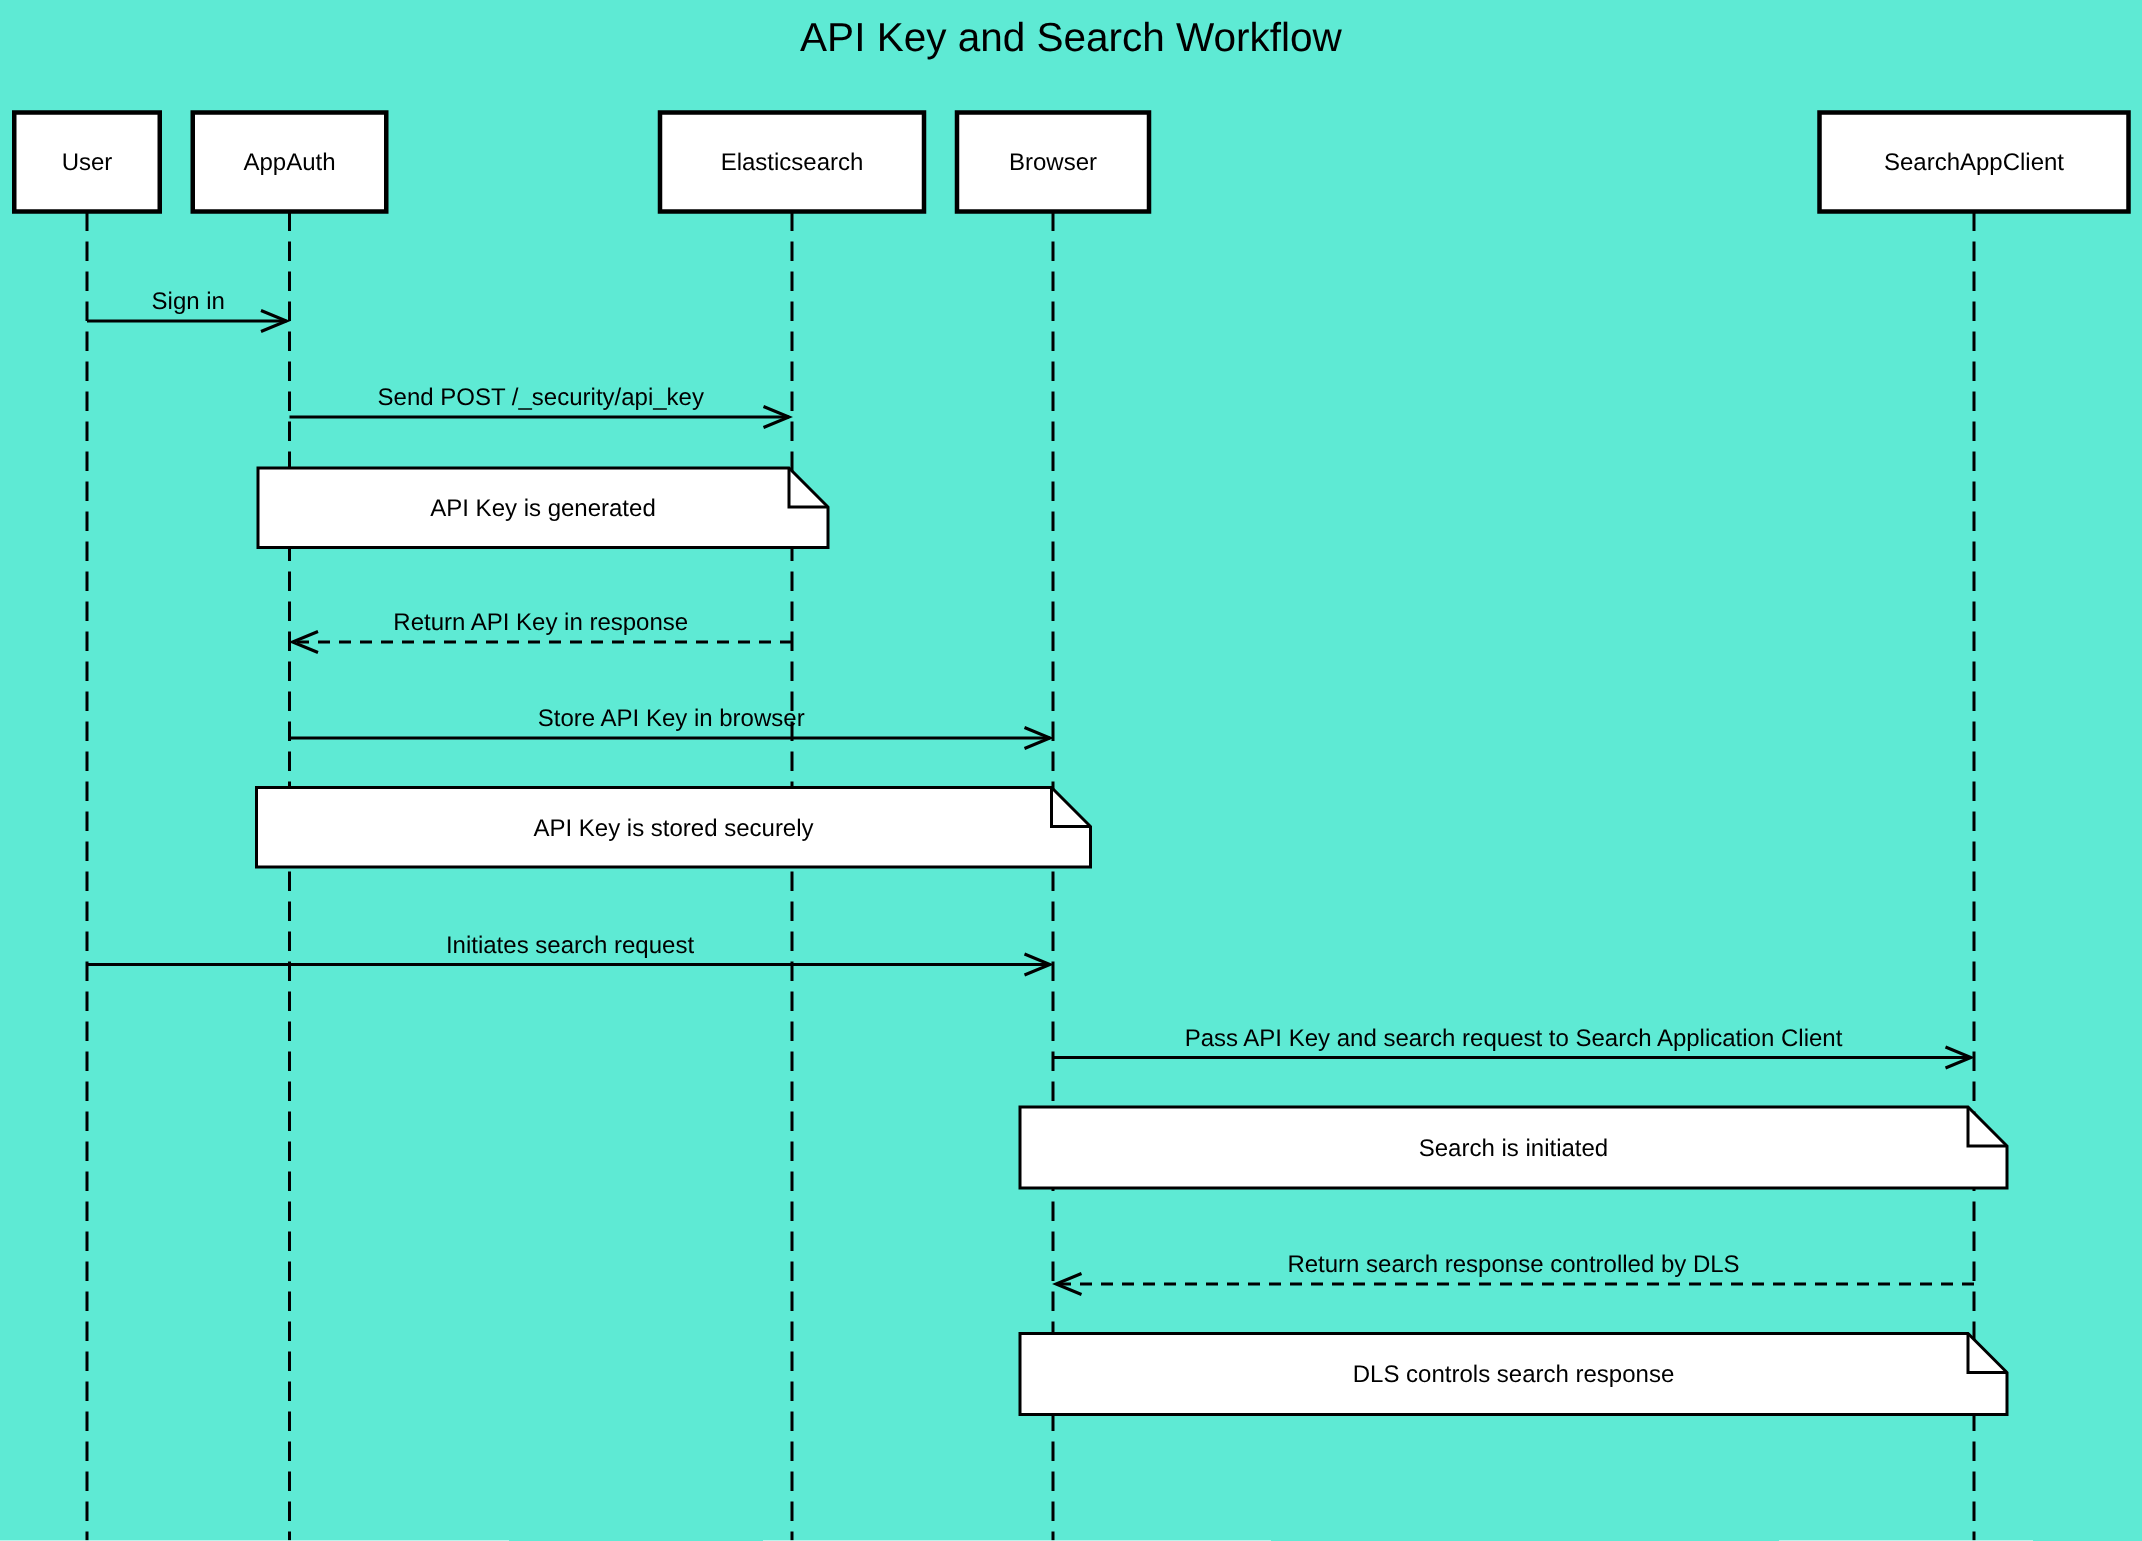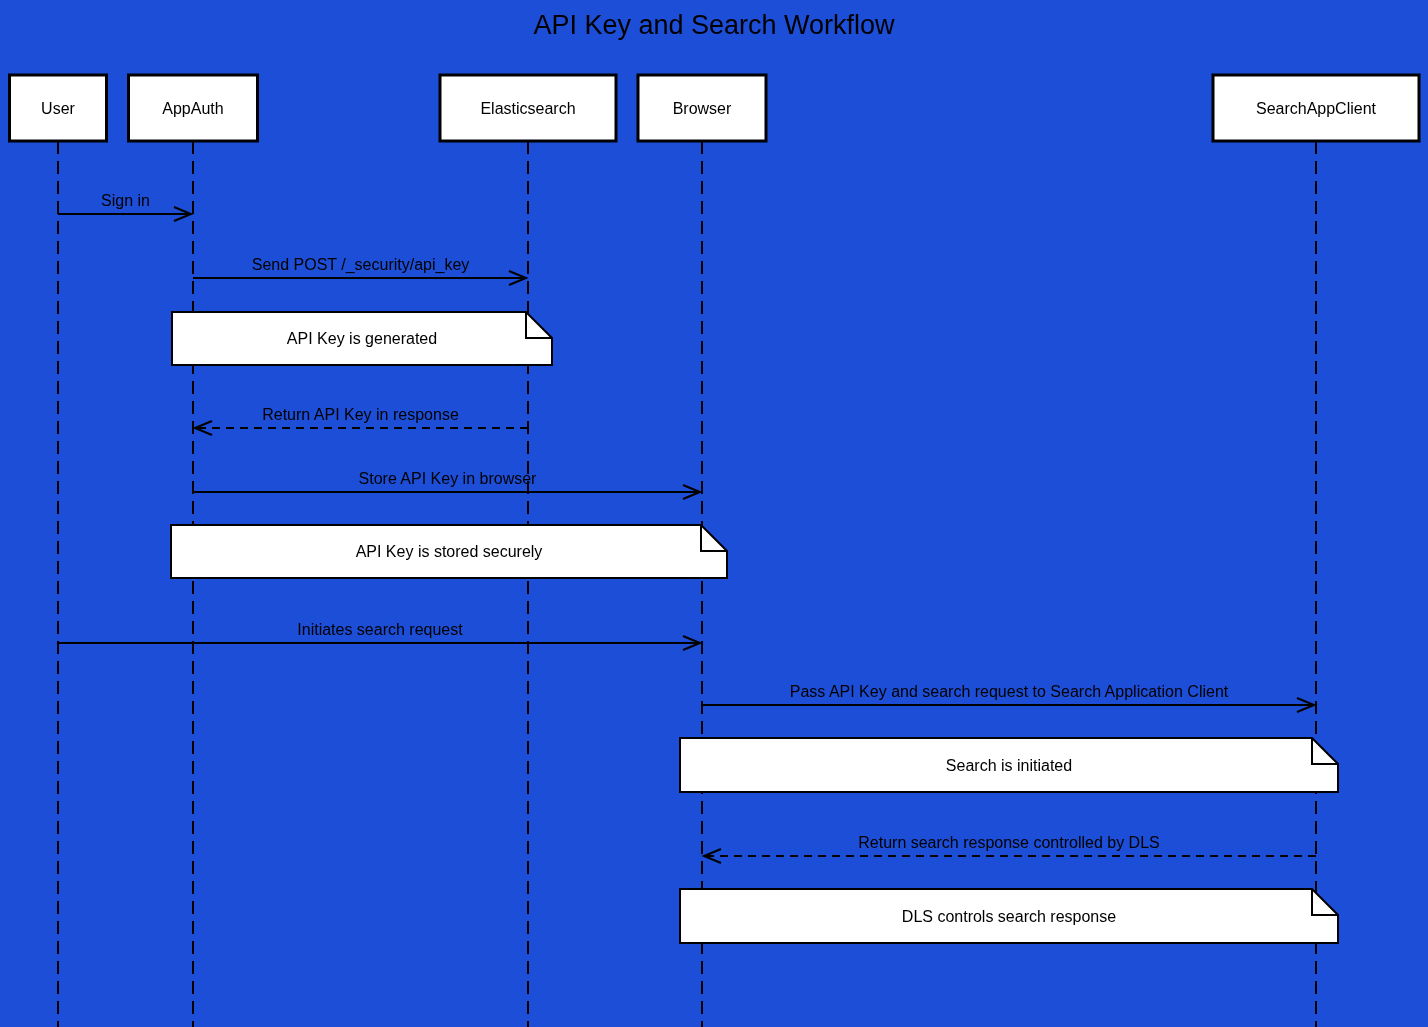--- a/index.html
+++ b/index.html
@@ -5,21 +5,21 @@
   html, body {
     margin: 0;
     padding: 0;
     background: #ffffff;
     font-family: "Liberation Sans", sans-serif;
   }
   #page {
     position: relative;
     width: 1428px;
     height: 1027px;
-    background: #1d4ed8;
+    background: #5eead4;
     overflow: hidden;
   }
   #diagram-title {
     position: absolute;
     top: 10px;
     left: 0;
     width: 100%;
     text-align: center;
     font-size: 27px;
     font-weight: 400;

